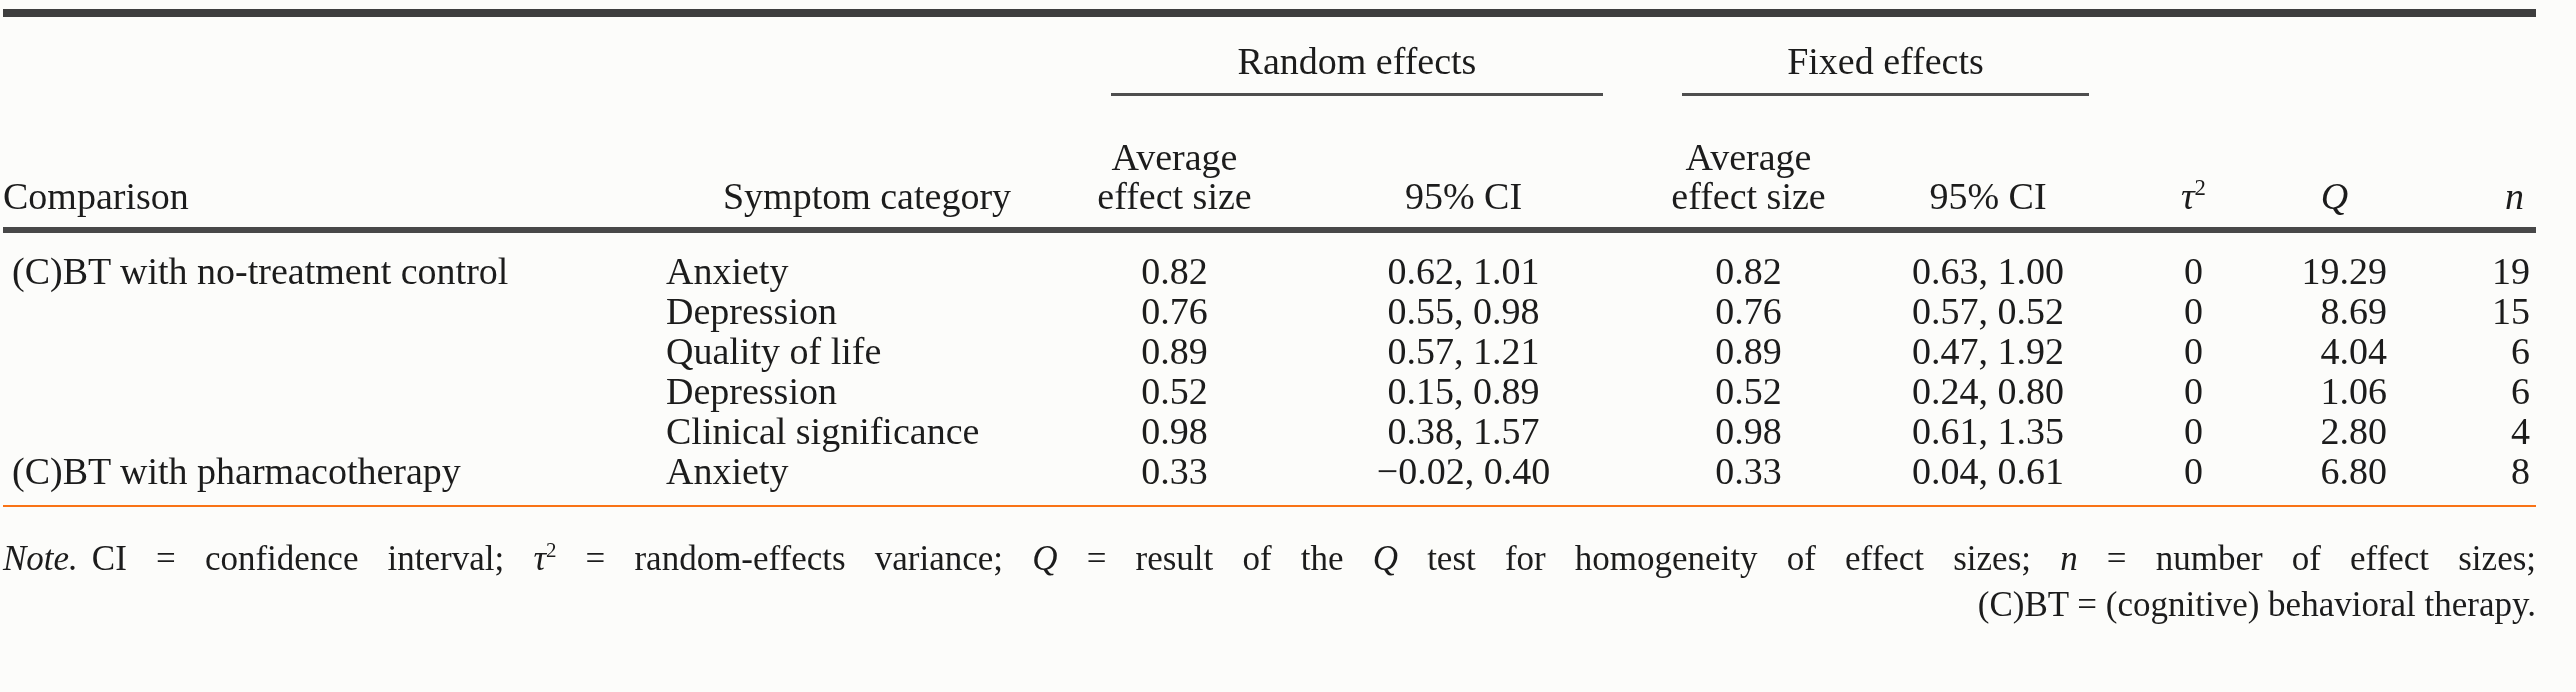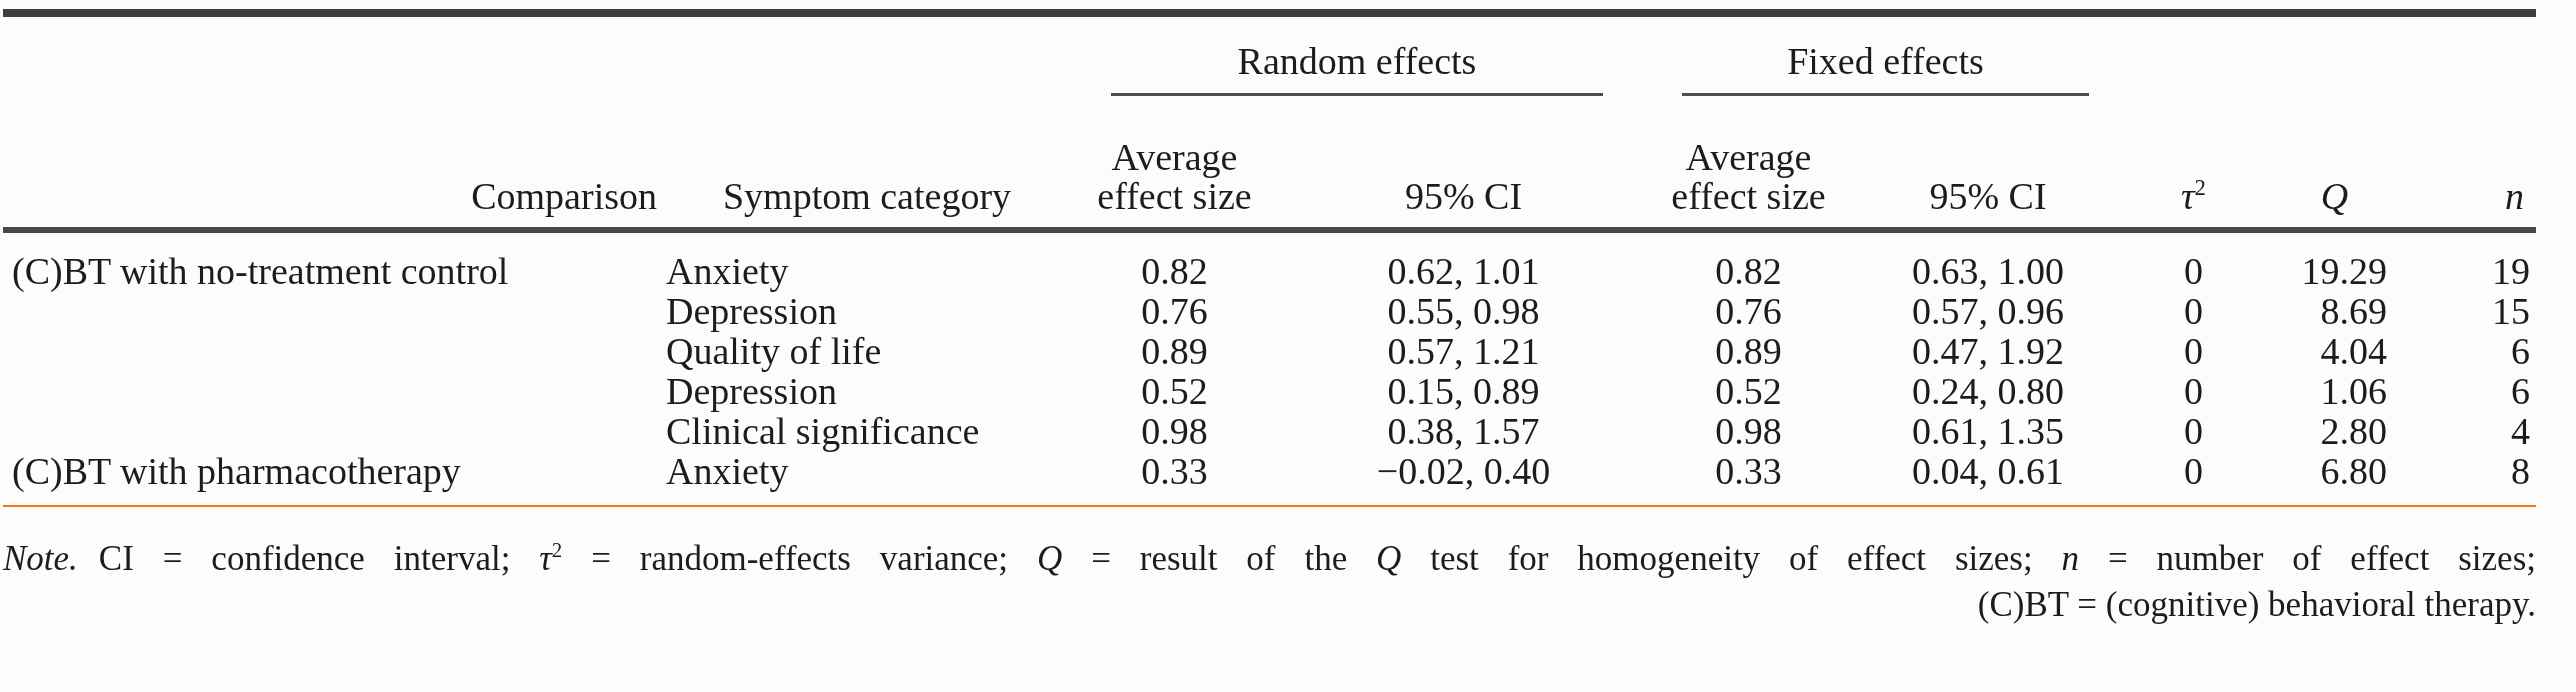--- a/index.html
+++ b/index.html
@@ -44,21 +44,21 @@
     border-bottom: 3.8px solid #4e4e4e;
   }
 
   tr.colhead-row th {
     height: 120px;
     line-height: 39px;
     padding-bottom: 11.4px;
     border-bottom: 6px solid #484848;
     text-align: center;
   }
-  tr.colhead-row th.h-comparison { text-align: right; }
+  tr.colhead-row th.h-comparison { text-align: left; }
   tr.colhead-row th.h-symptom    { text-align: center; padding-left: 9px; }
   tr.colhead-row th.h-n          { text-align: right; padding-right: 12px; }
 
   em.math { font-style: italic; }
   sup.sq { font-size: 60%; vertical-align: super; line-height: 0; }
 
   tbody td {
     height: 40px;
     line-height: 40px;
     padding: 0;
@@ -73,21 +73,21 @@
   tbody tr.last  td { padding-bottom: 13.7px; }
 
   .note {
     width: 2533px;
     margin: 29px 0 0 3px;
     font-size: 35px;
     line-height: 46px;
   }
   .note-line1 { text-align: justify; text-align-last: justify; }
   .note-line2 { text-align: right; }
-  .note .lead { font-style: italic; margin-right: 21px; }
+  .note .lead { font-style: italic; margin-right: 14px; }
   .note .it   { font-style: italic; }
 </style>
 </head>
 <body>
 
 <div class="sheet">
 
   <table class="apa">
     <colgroup>
       <col class="c1">
@@ -143,21 +143,21 @@
         <td>0</td>
         <td class="t-q">19.29</td>
         <td class="t-n">19</td>
       </tr>
       <tr>
         <td class="t-comparison"></td>
         <td class="t-symptom">Depression</td>
         <td>0.76</td>
         <td>0.55, 0.98</td>
         <td>0.76</td>
-        <td>0.57, 0.96</td>
+        <td>0.57, 0.52</td>
         <td>0</td>
         <td class="t-q">8.69</td>
         <td class="t-n">15</td>
       </tr>
       <tr>
         <td class="t-comparison"></td>
         <td class="t-symptom">Quality of life</td>
         <td>0.89</td>
         <td>0.57, 1.21</td>
         <td>0.89</td>

